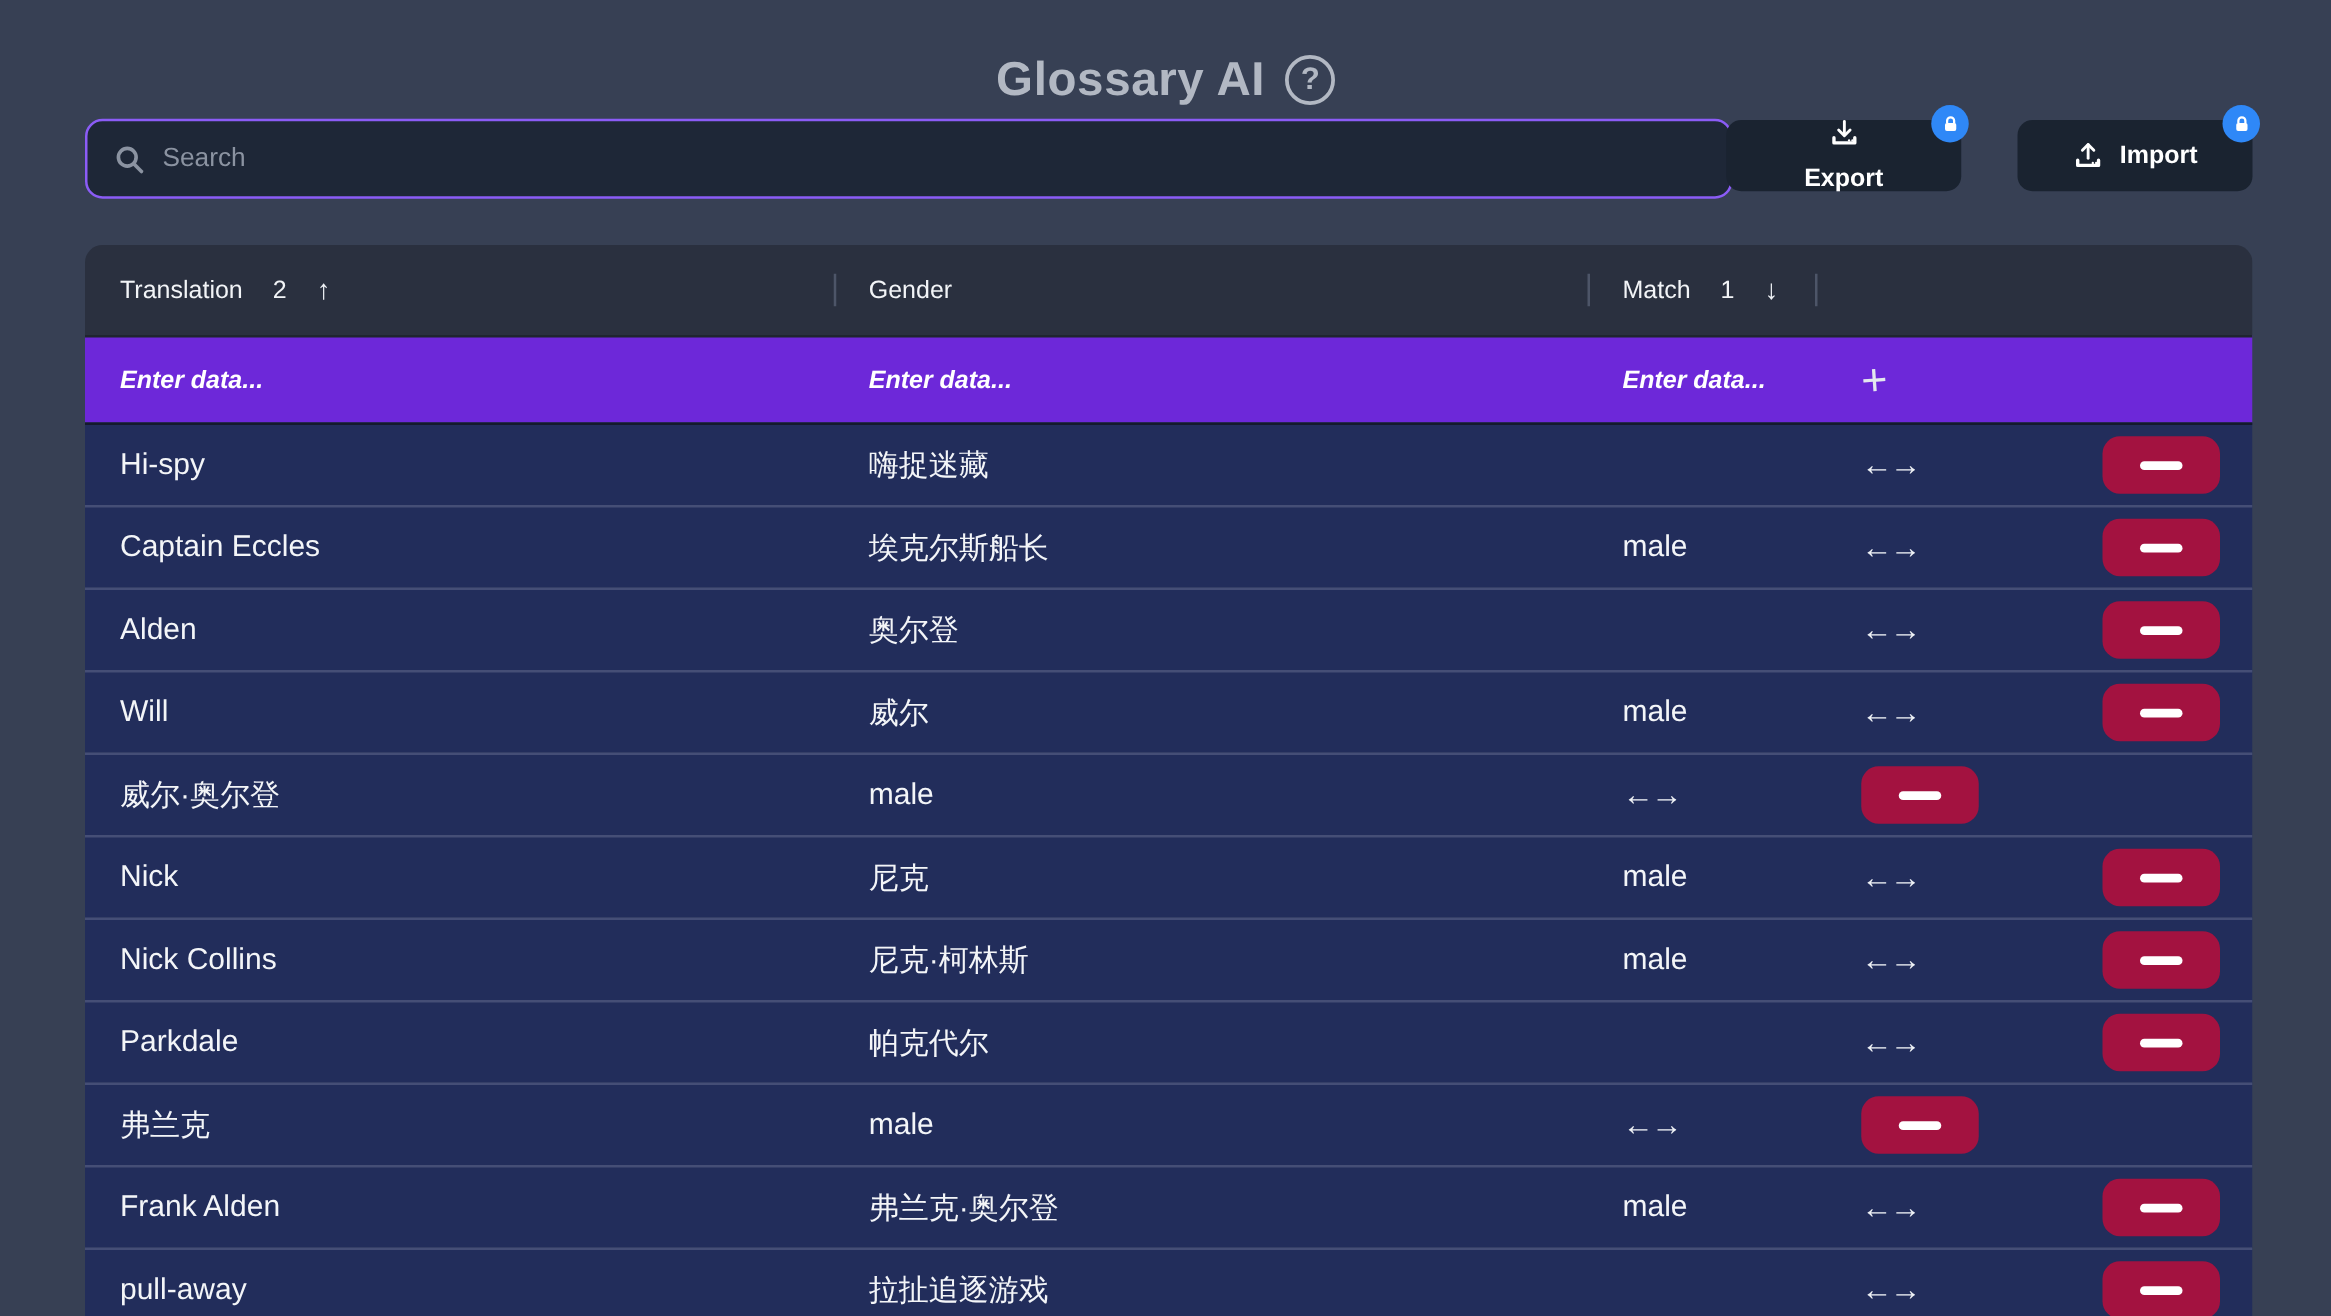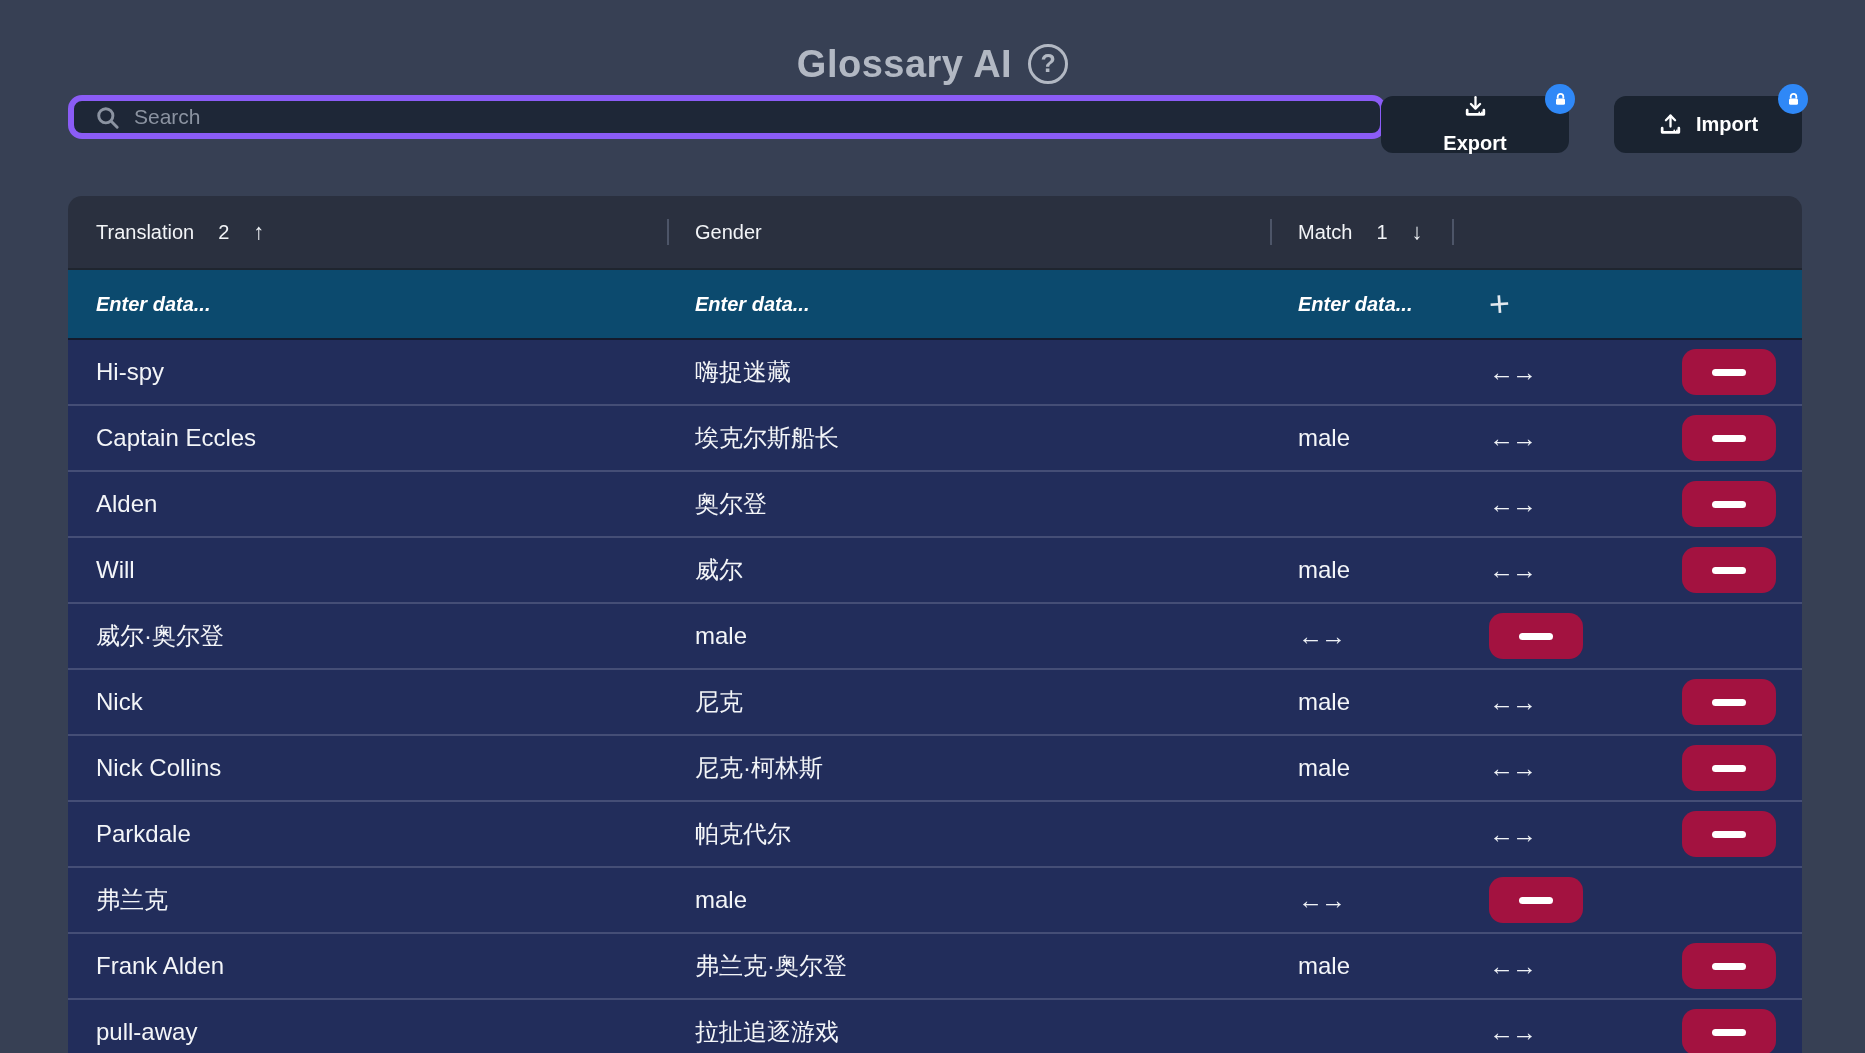--- a/index.html
+++ b/index.html
@@ -21,22 +21,22 @@
   .app-title { font-size:38px; font-weight:700; color:#b2b8c3; letter-spacing:.5px; }
   .help-icon {
     width:40px; height:40px; border:3.5px solid #b2b8c3; border-radius:50%;
     color:#b2b8c3; font-size:25px; font-weight:700;
     display:flex; align-items:center; justify-content:center;
     line-height:1; padding-bottom:2px; cursor:pointer;
   }
 
   
   .search-bar {
-    position:absolute; left:68px; top:95px; width:1318px; height:44px;
-    background:#1e2737; border:6px solid #8b5cf6; border-radius:14px;
+    position:absolute; left:68px; top:95px; width:1318px; height:64px;
+    background:#1e2737; border:2px solid #8b5cf6; border-radius:14px;
     display:flex; align-items:center; gap:13px; padding:0 20px;
   }
   .search-bar input {
     flex:1; background:transparent; border:none; outline:none;
     color:#dfe3ea; font-size:21px; font-family:"Liberation Sans", sans-serif;
   }
   .search-bar input::placeholder { color:#8b93a1; opacity:1; }
 
   .tool-btn {
     position:absolute; top:96px; width:188px; height:57px;
@@ -72,21 +72,21 @@
   .th + .th::before {
     content:""; position:absolute; left:0; top:50%; transform:translateY(-50%);
     width:2px; height:26px; background:#4d5568;
   }
   .th:last-child::after {
     content:""; position:absolute; right:7px; top:50%; transform:translateY(-50%);
     width:2px; height:26px; background:#4d5568;
   }
   .sort-arrow { font-size:22px; color:#eef1f5; }
 
-  .entry-row { height:70px; background:#0c4a6e; border-top:2px solid #1f252f; }
+  .entry-row { height:70px; background:#6d28d9; border-top:2px solid #1f252f; }
   .entry-cell {
     color:#ffffff; font-size:20px; font-style:italic; font-weight:700;
     padding-left:28px; cursor:text;
   }
   .add-cell { padding-left:28px; }
   .plus-glyph {
     display:inline-block; color:#e3e8ee; font-size:36px; font-weight:200;
     transform:rotate(-4deg); line-height:1; cursor:pointer;
   }
 

